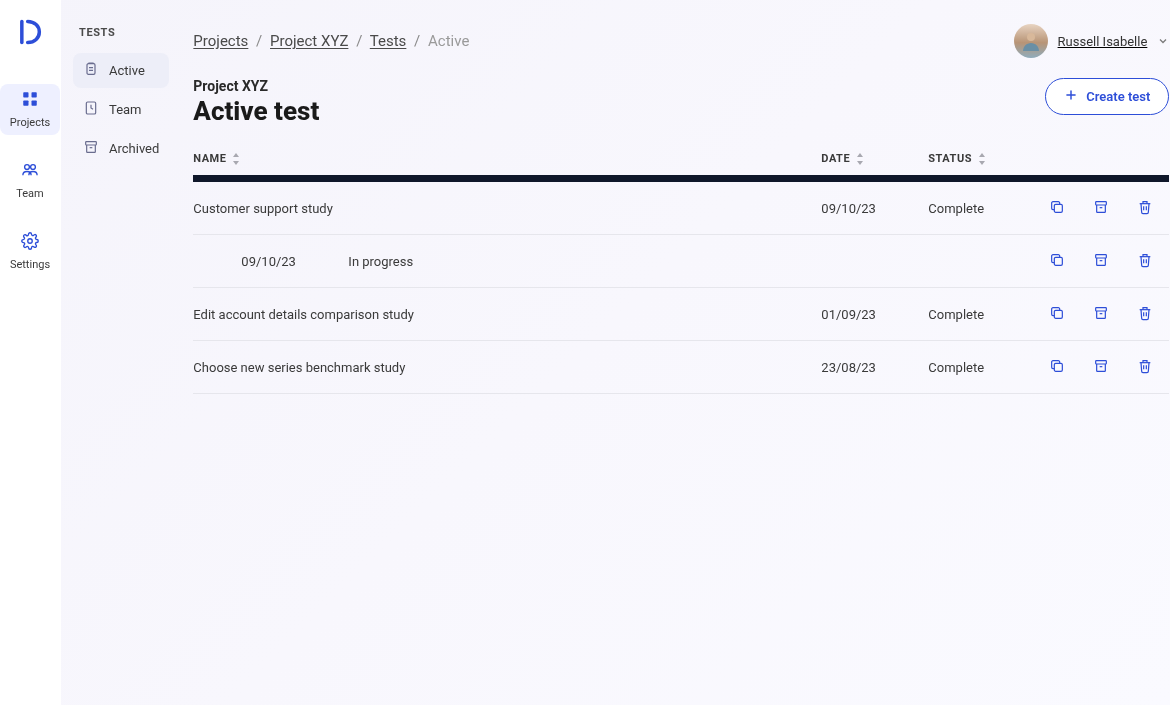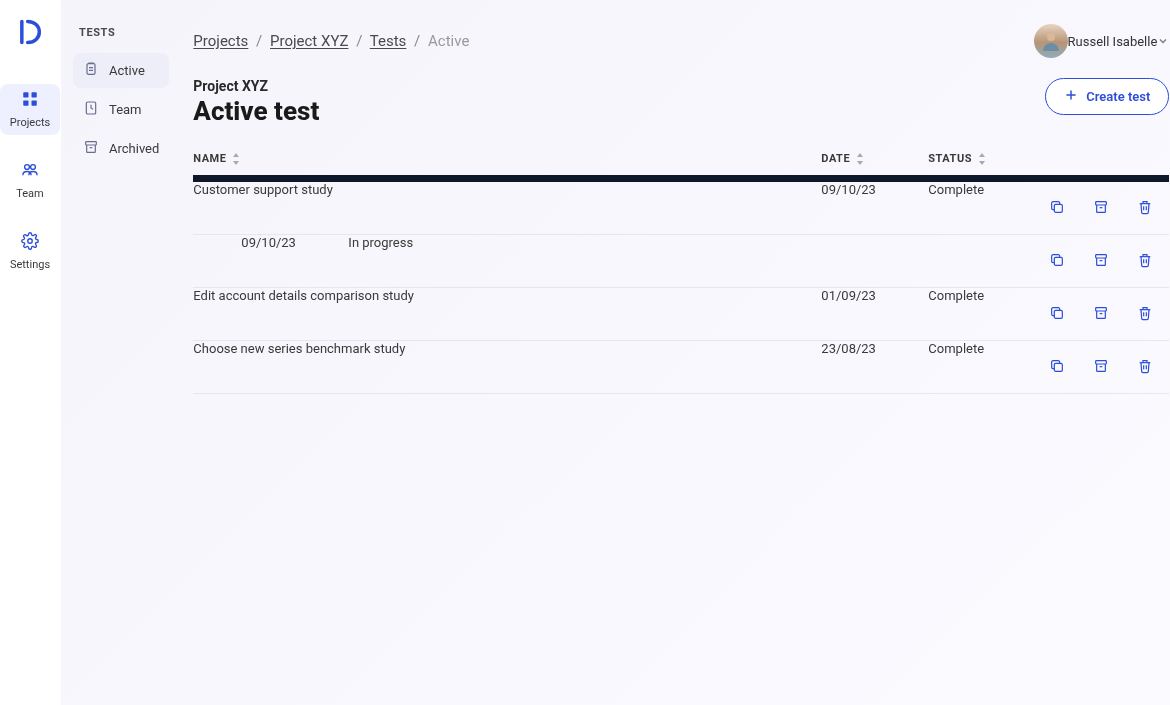--- a/index.html
+++ b/index.html
@@ -16,38 +16,38 @@
     .sidebar-title { font-size: 11px; font-weight: 700; letter-spacing: 0.6px; color: #4a4a4a; padding-left: 6px; margin-bottom: 14px; }
     .sidebar-item { display: flex; align-items: center; gap: 10px; padding: 8px 10px; border-radius: 8px; cursor: pointer; font-size: 13px; color: #3a3a3a; margin-bottom: 4px; }
     .sidebar-item.active { background: #edeef8; }
     .sidebar-item svg { color: #6a6d8f; }
     .main { flex: 1; padding: 24px 32px 0 16px; }
     .topbar { display: flex; justify-content: space-between; align-items: center; margin-bottom: 20px; }
     .breadcrumbs { font-size: 15px; color: #5a5a5a; }
     .breadcrumbs a { color: #4a4a4a; text-decoration: underline; text-underline-offset: 2px; }
     .breadcrumbs .sep { margin: 0 4px; color: #8a8a8a; }
     .breadcrumbs .cur { color: #9a9a9a; text-decoration: none; }
-    .user-area { display: flex; align-items: center; gap: 0; cursor: pointer; }
+    .user-area { display: flex; align-items: center; gap: 10px; cursor: pointer; text-decoration: underline; }
     .avatar { width: 34px; height: 34px; border-radius: 50%; background: linear-gradient(180deg, #e8d4c2 0%, #b89476 55%, #8facbc 100%); position: relative; overflow: hidden; display:flex; align-items:center; justify-content:center; }
     .avatar svg { width: 24px; height: 24px; }
     .user-name { font-size: 13px; color: #333; }
     .page-header { display: flex; justify-content: space-between; align-items: flex-start; margin-bottom: 26px; }
     .project-name { font-size: 14px; font-weight: 700; color: #2a2a2a; margin-bottom: 2px; }
     .page-title { font-size: 26px; font-weight: 800; color: #1a1a1a; }
     .create-btn { display: flex; align-items: center; gap: 8px; border: 1px solid #2d4ed8; color: #2d4ed8; background: #fff; padding: 9px 18px; border-radius: 20px; font-size: 13px; font-weight: 600; cursor: pointer; }
     .create-btn svg { color: #2d4ed8; }
     .table { width: 100%; }
     .thead { display: flex; border-bottom: 7px solid #0f172a; padding-bottom: 10px; }
     .th { font-size: 11px; font-weight: 700; letter-spacing: 0.5px; color: #3a3a3a; display: flex; align-items: center; gap: 5px; }
     .sort-icon { color: #a8a8b0; display: inline-flex; }
     .col-name { flex: 0 0 580px; }
     .col-date { flex: 0 0 107px; margin-left: 48px; }
     .col-status { flex: 0 0 117px; }
     .col-actions { flex: 1; }
-    .trow { display: flex; border-bottom: 1px solid #e6e6ec; height: 53px; font-size: 13px; color: #3a3a3a; }
+    .trow { display: flex; align-items: center; border-bottom: 1px solid #e6e6ec; height: 53px; font-size: 13px; color: #3a3a3a; }
     .actions { display: flex; gap: 20px; justify-content: flex-end; padding-right: 12px; flex: 1; }
     .action-btn { background: none; border: none; cursor: pointer; color: #2d4ed8; display: flex; align-items: center; justify-content: center; padding: 4px; }
   </style>
 </head>
 <body>
 
 <div class="icon-rail">
   <div class="logo">
     <svg viewBox="0 0 24 24" width="28" height="28" fill="none">
         <path d="M5 3v18" stroke="#2d4ed8" stroke-width="3" stroke-linecap="round"></path>

